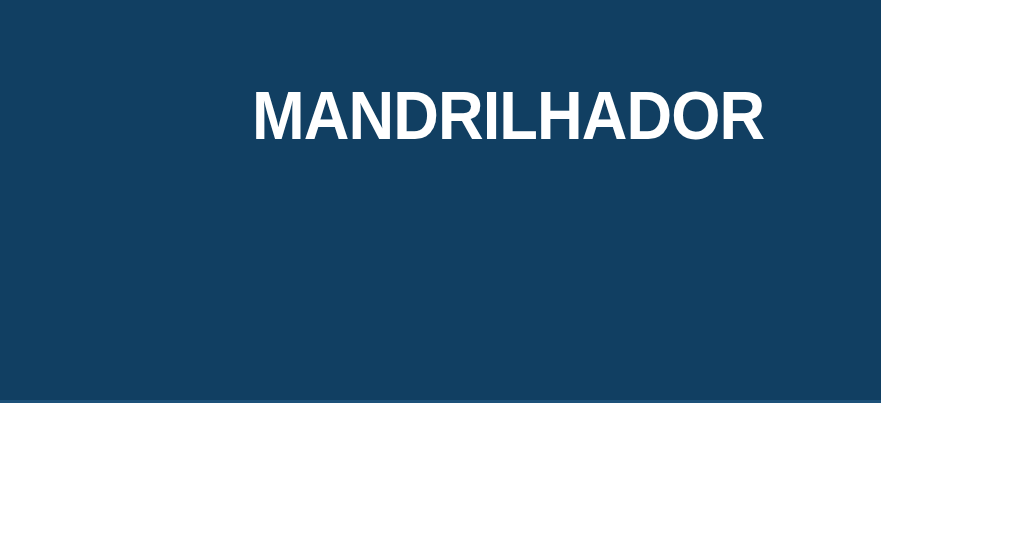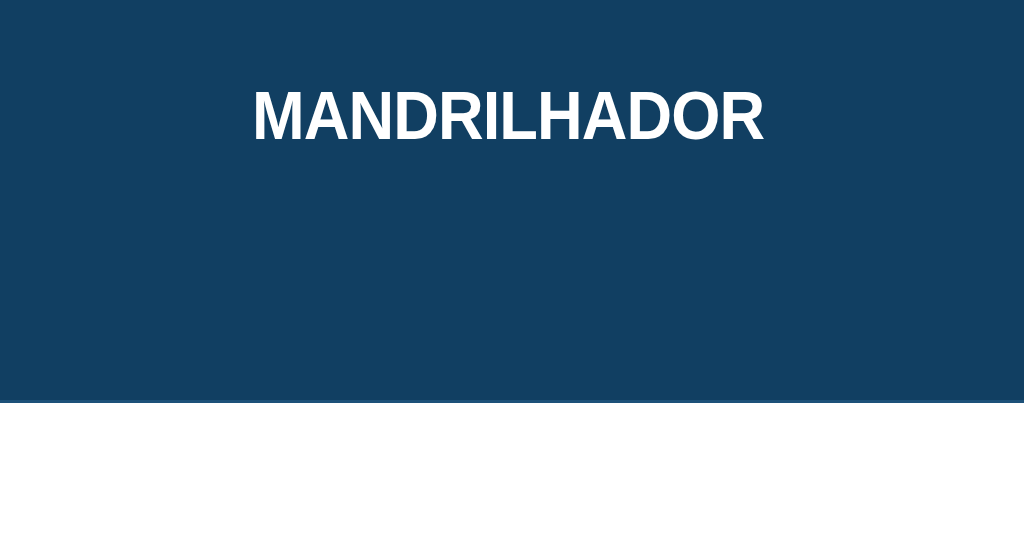--- a/index.html
+++ b/index.html
@@ -19,21 +19,21 @@
     width: 1024px;
     height: 536px;
     background: #ffffff;
   }
 
   
   .hero {
     position: absolute;
     left: 0;
     top: 0;
-    width: 1024px;
+    width: 881px;
     height: 403px;
     background: #113f62;
     border-bottom: 3px solid #1d5179;
     box-sizing: border-box;
   }
 
   .hero-title {
     position: absolute;
     left: 252px;
     top: 78px;

